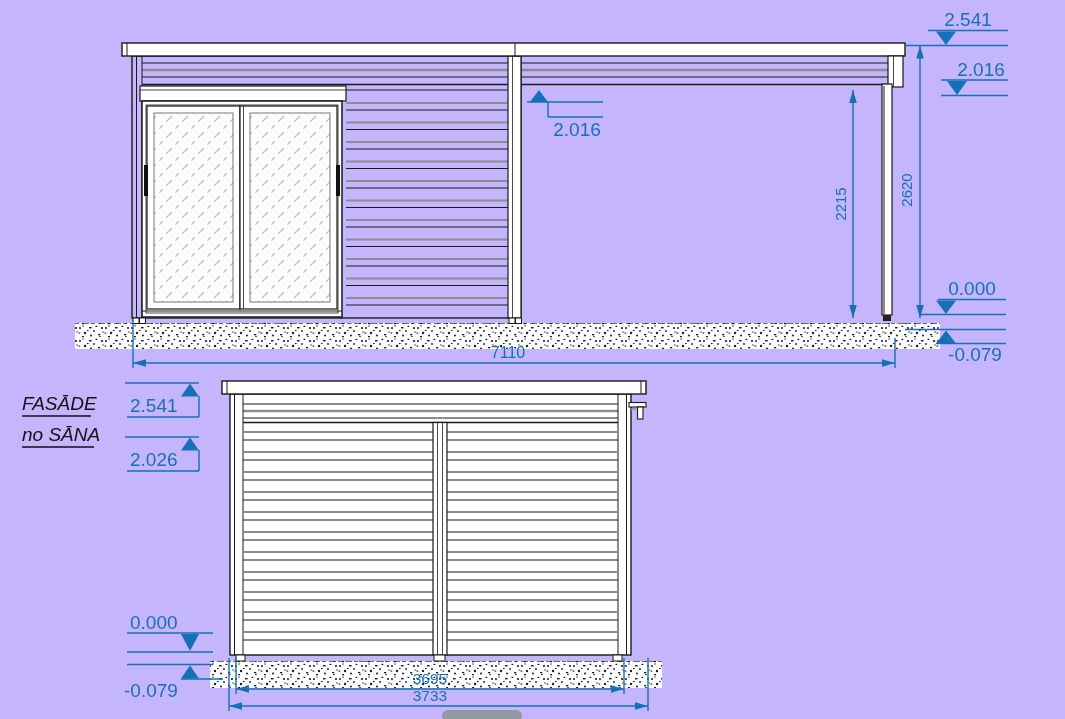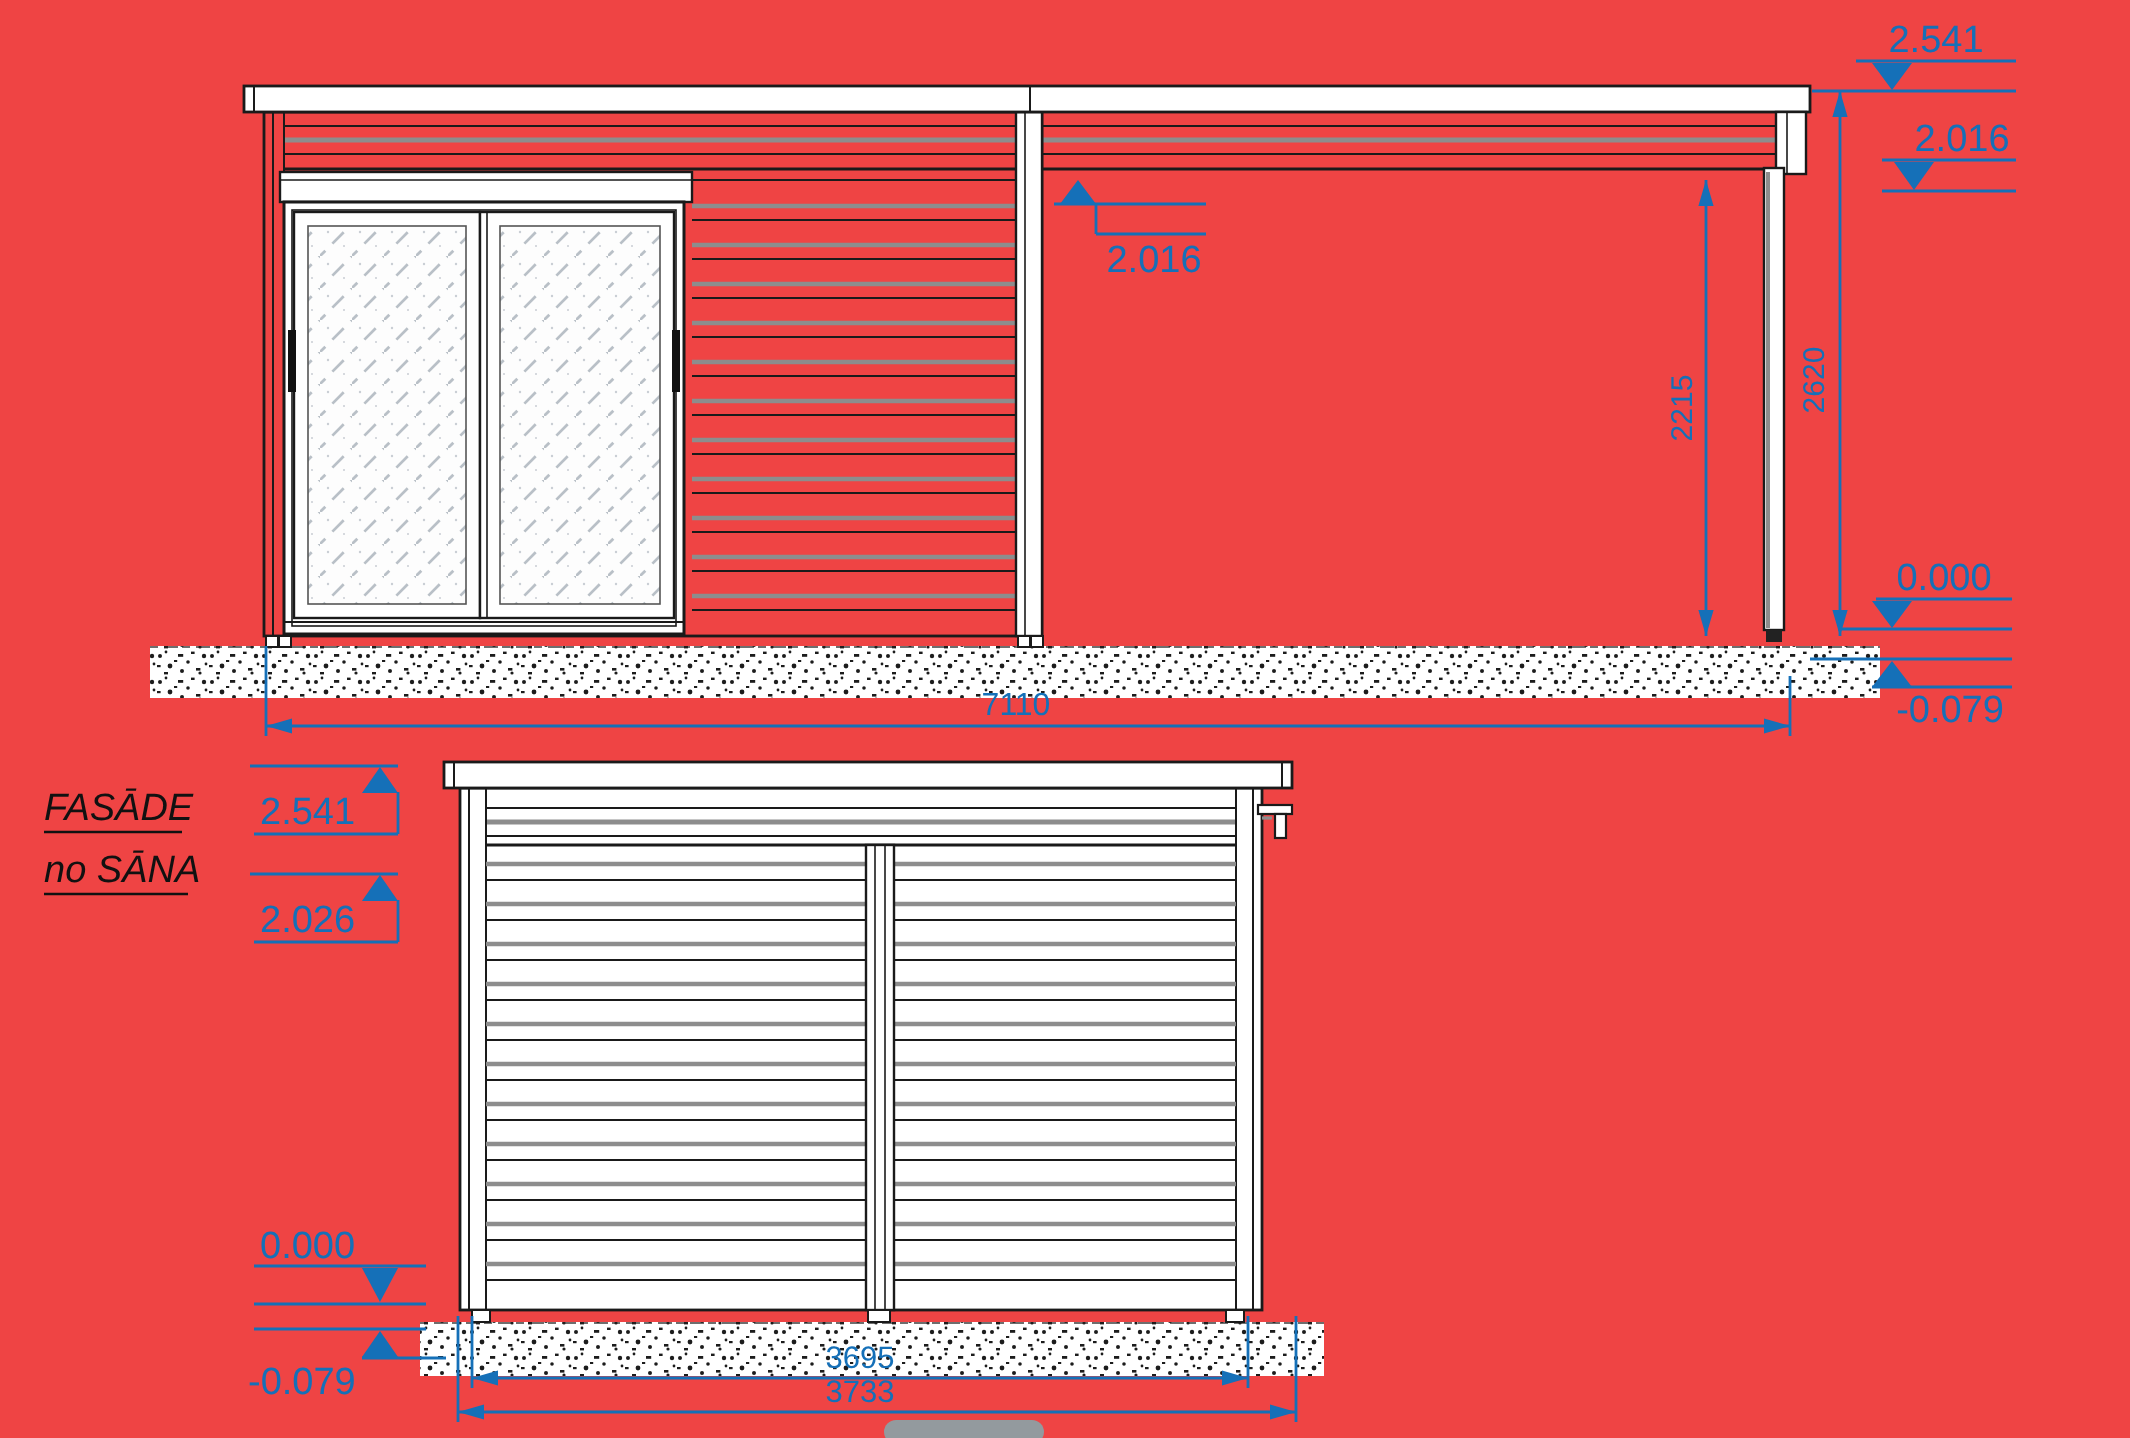--- a/index.html
+++ b/index.html
@@ -1,16 +1,16 @@
 <!DOCTYPE html>
 <html><head>
 <meta charset="utf-8">
 <style>
   html,body{margin:0;padding:0;background:#ffffff;}
-  .sheet{position:relative;width:1065px;height:719px;background:#ef4444;overflow:hidden;
+  .sheet{position:relative;width:1065px;height:719px;background:#c4b5fd;overflow:hidden;
          font-family:"Liberation Sans",sans-serif;}
   svg{display:block;}
   text{font-family:"Liberation Sans",sans-serif;}
   .dimtxt{fill:#1570b8;}
   .titletxt{fill:#111;font-style:italic;}
 </style>
 </head>
 <body>
 
 <div class="sheet">

